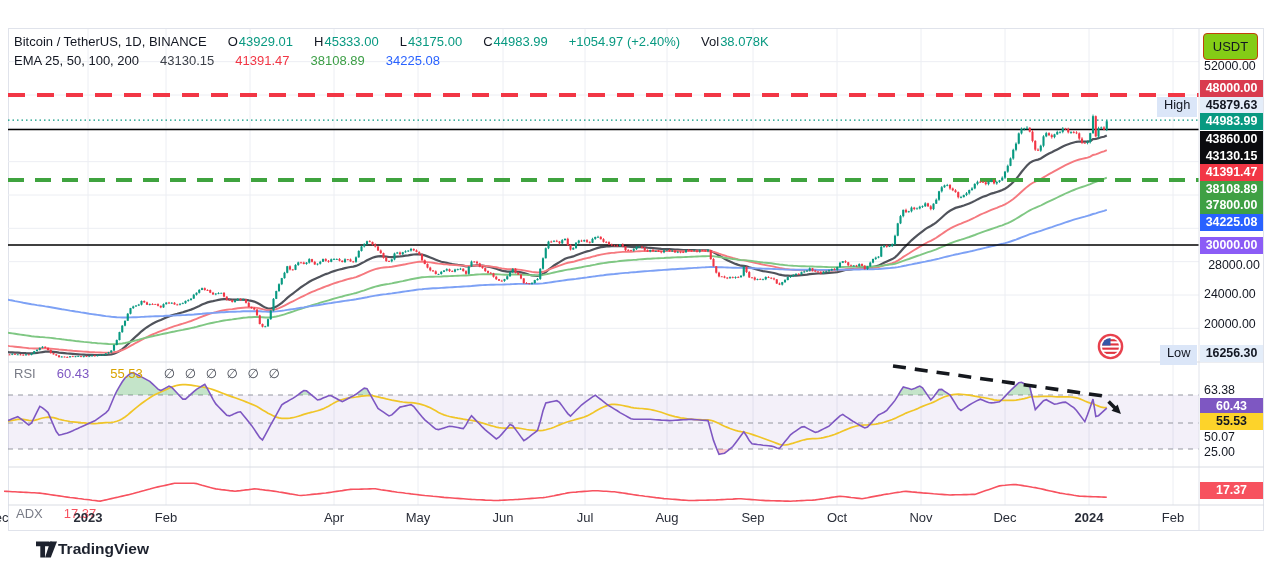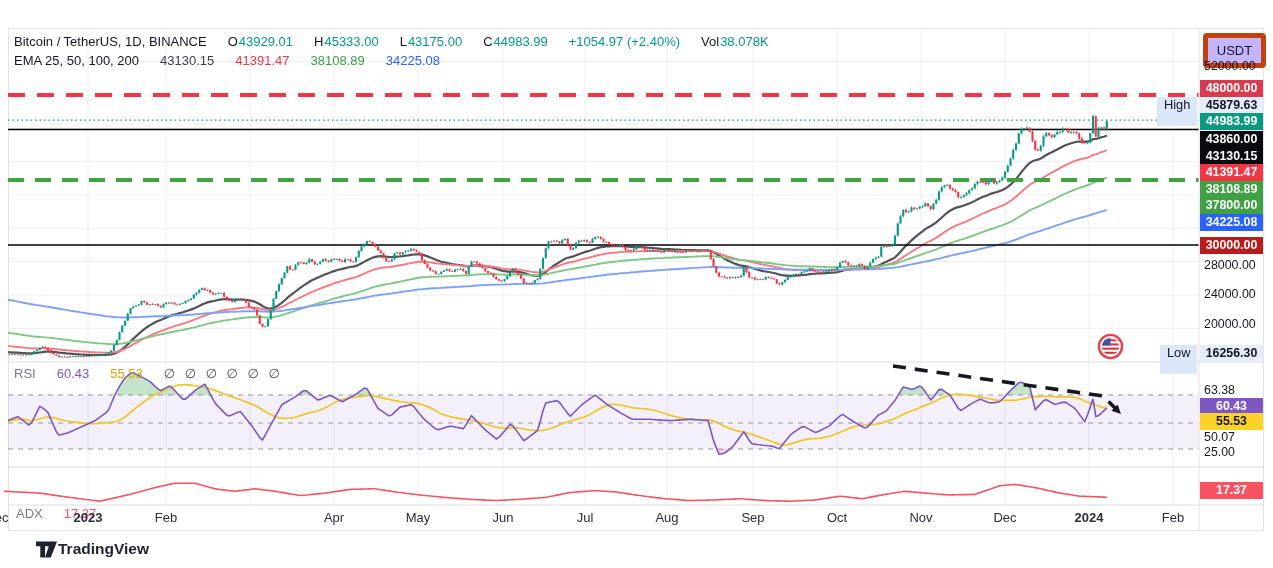--- a/index.html
+++ b/index.html
@@ -17,25 +17,25 @@
   .ohlc-pair{display:flex;gap:1px;}
   #rsi-legend{left:14px;top:366px;}
   .rsi-label,.adx-label{color:#787b86;}
   #rsi-empties{letter-spacing:3px;color:#4a4e58;font-size:13px;}
   #adx-legend{left:16px;top:506px;}
   .scale-tick{position:absolute;left:1204px;width:60px;height:16px;line-height:16px;
               font-size:12.4px;color:#131722;}
   .scale-badge{position:absolute;left:1200px;width:63px;height:17px;line-height:17px;
                font-size:12.4px;font-weight:600;text-align:center;}
   .hl-chip{position:absolute;background:#dbe6f8;color:#131722;font-size:12.8px;
-           height:29px;line-height:16px;padding:0 7px;}
+           height:20px;line-height:16px;padding:0 7px;}
   #high-chip{left:1157px;top:97px;}
   #low-chip{left:1160px;top:345px;}
-  #usdt-btn{left:1203px;top:33px;width:53px;height:25px;border:5px solid #c2410c;border-radius:4px;
-            background:#c4b5fd;font-size:13px;color:#131722;display:flex;align-items:center;
+  #usdt-btn{left:1203px;top:33px;width:53px;height:25px;border:1px solid #c2410c;border-radius:4px;
+            background:#84cc16;font-size:13px;color:#131722;display:flex;align-items:center;
             justify-content:center;cursor:pointer;}
   #time-axis{left:0;top:505px;width:1199px;height:26px;overflow:hidden;}
   .t-label{position:absolute;top:5px;transform:translateX(-50%);font-size:13px;color:#2a2e39;}
   .t-label.bold{font-weight:700;}
   #footer{left:36px;top:540px;display:flex;align-items:center;gap:1px;}
   #footer-brand{font-size:15.5px;font-weight:600;color:#1d222e;}
   #flag-badge{left:1097px;top:333px;}
 </style>
 </head>
 <body>
@@ -962,33 +962,33 @@
     <span id="adx-val" style="color: rgb(247, 82, 95);">17.37</span>
   </div>
 
   <div class="abs hl-chip" id="high-chip">High</div>
   <div class="abs hl-chip" id="low-chip">Low</div>
 
   <div class="abs" id="usdt-btn">USDT</div>
 
   <div class="abs" id="labels-layer">
       <div class="scale-tick" style="top: 57.5px;">52000.00</div>
-      <div class="scale-tick" style="top: 256.5px;">28000.00</div>
+      <div class="scale-tick" style="top: 256.5px; text-align: center;">28000.00</div>
       <div class="scale-tick" style="top: 285.5px;">24000.00</div>
       <div class="scale-tick" style="top: 315.5px;">20000.00</div>
       <div class="scale-badge" style="top: 79.5px; background: rgb(217, 59, 78); color: rgb(255, 255, 255);">48000.00</div>
       <div class="scale-badge" style="top: 96.5px; background: rgb(228, 237, 249); color: rgb(19, 23, 34);">45879.63</div>
       <div class="scale-badge" style="top: 112.5px; background: rgb(8, 153, 129); color: rgb(255, 255, 255);">44983.99</div>
       <div class="scale-badge" style="top: 130.5px; background: rgb(11, 11, 15); color: rgb(255, 255, 255);">43860.00</div>
       <div class="scale-badge" style="top: 147.5px; background: rgb(11, 11, 15); color: rgb(255, 255, 255);">43130.15</div>
       <div class="scale-badge" style="top: 163.5px; background: rgb(242, 54, 69); color: rgb(255, 255, 255);">41391.47</div>
       <div class="scale-badge" style="top: 180.5px; background: rgb(63, 160, 68); color: rgb(255, 255, 255);">38108.89</div>
       <div class="scale-badge" style="top: 196.5px; background: rgb(63, 160, 68); color: rgb(255, 255, 255);">37800.00</div>
       <div class="scale-badge" style="top: 213.5px; background: rgb(41, 98, 255); color: rgb(255, 255, 255);">34225.08</div>
-      <div class="scale-badge" style="top: 236.5px; background: #b91c1c; color: rgb(255, 255, 255);">30000.00</div>
+      <div class="scale-badge" style="top: 236.5px; background: #8b5cf6; color: rgb(255, 255, 255);">30000.00</div>
       <div class="scale-badge" style="top: 344.5px; background: rgb(228, 237, 249); color: rgb(19, 23, 34);">16256.30</div>
       <div class="scale-tick" style="top: 381.5px;">63.38</div>
       <div class="scale-tick" style="top: 428.5px;">50.07</div>
       <div class="scale-tick" style="top: 443.5px;">25.00</div>
       <div class="scale-badge" style="top: 397.5px; background: rgb(126, 87, 194); color: rgb(255, 255, 255);">60.43</div>
       <div class="scale-badge" style="top: 412.5px; background: rgb(253, 211, 42); color: rgb(19, 23, 34);">55.53</div>
       <div class="scale-badge" style="top: 481.5px; background: rgb(247, 82, 95); color: rgb(255, 255, 255);">17.37</div>
     </div>
 
   <div class="abs" id="time-axis">

